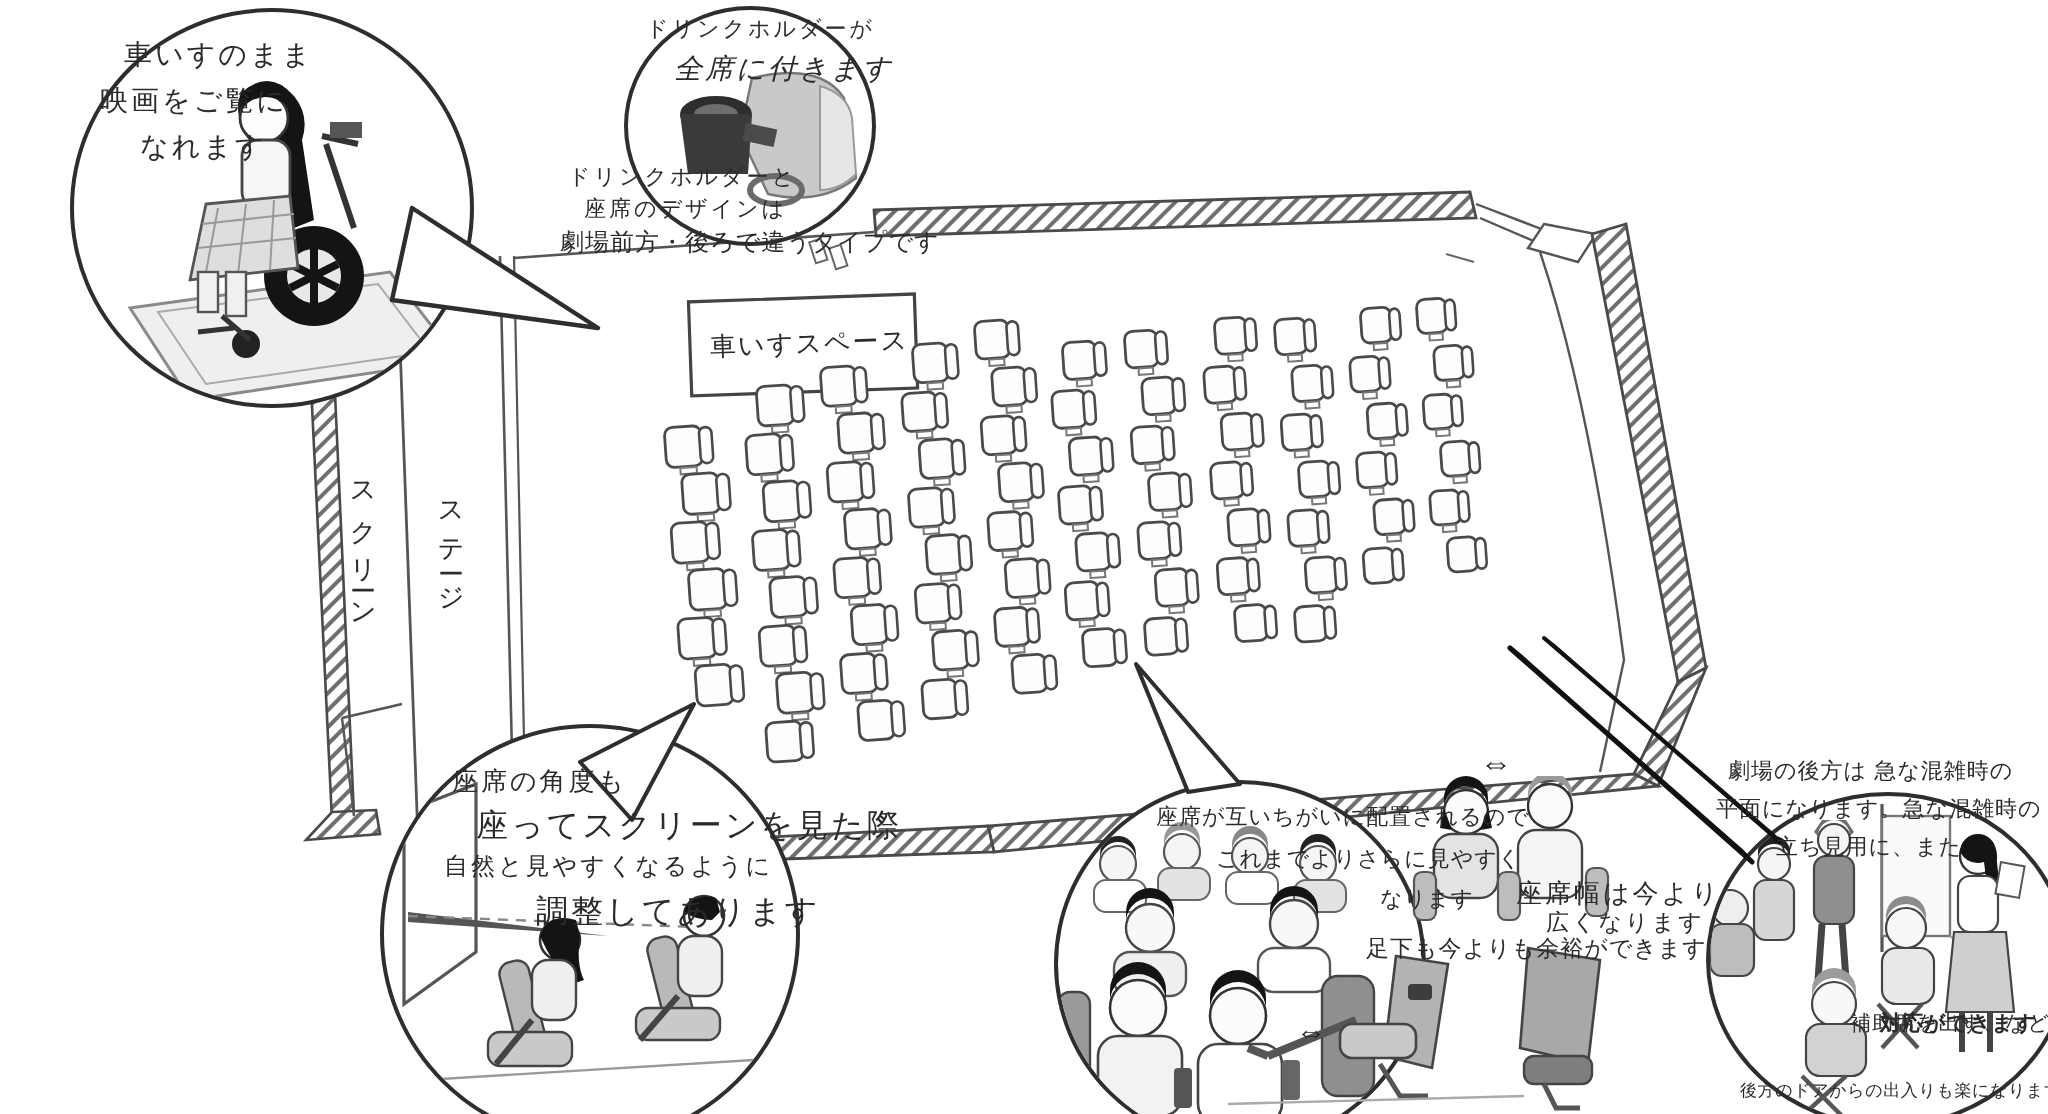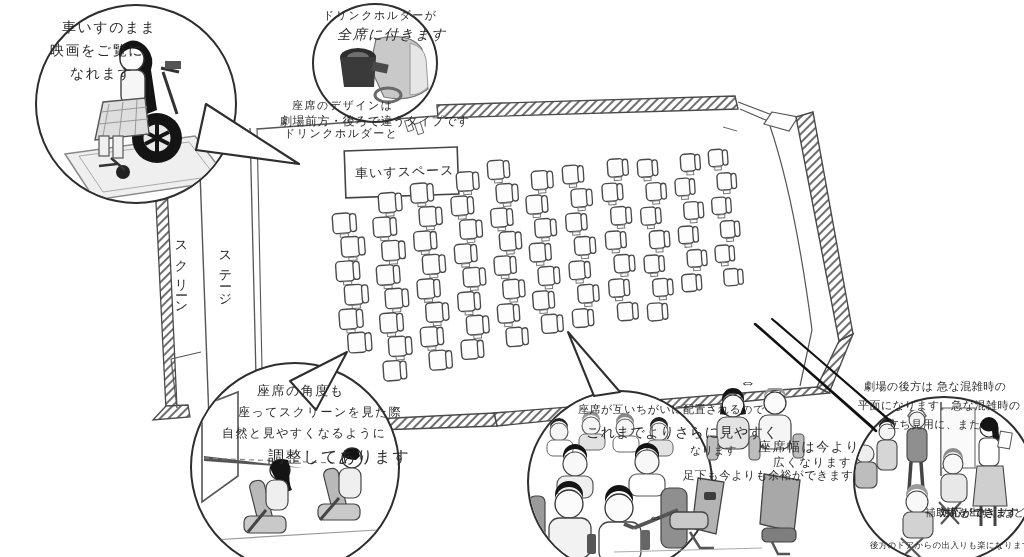--- a/index.html
+++ b/index.html
@@ -366,21 +366,21 @@
       <ellipse cx="44" cy="52" rx="18" ry="9" fill="#2d2d2d"></ellipse>
       <ellipse cx="44" cy="52" rx="11" ry="5" fill="#6e6e6e"></ellipse>
       <path d="M26,52 L30,82 L60,82 L62,52 Z" fill="#3a3a3a"></path>
       <rect x="58" y="58" width="16" height="9" fill="#4a4a4a" transform="rotate(12 66 62)"></rect>
 
       <ellipse cx="74" cy="90" rx="13" ry="7" fill="none" stroke="#6a6a6a" stroke-width="3"></ellipse>
     </svg>
   </div>
   <div class="txt" style="left:323px;top:10px;font-size:11px;">ドリンクホルダーが</div>
   <div class="txt" style="left:337px;top:27px;font-size:14px;font-style:italic;">全席に付きます</div>
-  <div class="txt" style="left:284px;top:84px;font-size:11px;margin-top:44px;">ドリンクホルダーと</div>
+  <div class="txt" style="left:284px;top:84px;font-size:11px;">ドリンクホルダーと</div>
   <div class="txt" style="left:292px;top:100px;font-size:11px;text-align:center;">座席のデザインは</div>
   <div class="txt" style="left:280px;top:115px;font-size:12px;letter-spacing:0.5px;">劇場前方・後ろで違うタイプです</div>
 
   <div class="bubble" style="left:190px;top:362px;width:206px;height:206px;z-index:10;">
     <svg width="206" height="206" viewBox="0 0 206 206">
 
       <polygon points="10,42 46,28 46,112 10,138" fill="#fff" stroke="#555" stroke-width="1.6"></polygon>
 
       <polygon points="12,92 112,104 12,97" fill="#555"></polygon>
       <line x1="12" y1="94" x2="168" y2="100" stroke="#888" stroke-width="1.2" stroke-dasharray="5 4"></line>
@@ -398,22 +398,22 @@
         <rect x="136" y="104" width="15" height="46" rx="6" fill="#b9b9b9" stroke="#444" stroke-width="1.2" transform="rotate(-14 144 128)"></rect>
         <rect x="126" y="140" width="42" height="16" rx="6" fill="#c9c9c9" stroke="#444" stroke-width="1.2"></rect>
         <circle cx="160" cy="94" r="10" fill="#fdfdfd" stroke="#333" stroke-width="1.3"></circle>
         <path d="M150,92 q4,-10 16,-7 l2,7 -4,4 q-8,0 -14,-4 Z" fill="#141414"></path>
         <rect x="147" y="104" width="22" height="30" rx="8" fill="#efefef" stroke="#444" stroke-width="1.2"></rect>
         <line x1="147" y1="134" x2="128" y2="156" stroke="#444" stroke-width="3"></line>
       </g>
       <line x1="20" y1="176" x2="185" y2="166" stroke="#999" stroke-width="1.2"></line>
     </svg>
   </div>
-  <div class="txt" style="left:226px;top:384px;font-size:13px;padding-left:31px;">座席の角度も</div>
-  <div class="txt" style="left:238px;top:406px;font-size:12px;">座ってスクリーンを見た際</div>
+  <div class="txt" style="left:226px;top:384px;font-size:13px;">座席の角度も</div>
+  <div class="txt" style="left:238px;top:406px;font-size:16px;">座ってスクリーンを見た際</div>
   <div class="txt" style="left:222px;top:427px;font-size:12px;">自然と見やすくなるように</div>
   <div class="txt" style="left:268px;top:449px;font-size:16px;">調整してあります</div>
 
   <div class="bubble" style="left:527px;top:390px;width:182px;height:180px;z-index:10;">
     <svg width="182" height="180" viewBox="0 0 182 180">
 
       <g>
         <circle cx="30" cy="40" r="9" fill="#f5f5f5" stroke="#555" stroke-width="1.1"></circle>
           <path d="M21,38 a9,9 0 0 1 18,0 l0,-3 a9,9 0 0 0 -18,0 Z" fill="#222"></path>
         <circle cx="62" cy="34" r="9" fill="#f5f5f5" stroke="#555" stroke-width="1.1"></circle>
@@ -446,21 +446,21 @@
         <rect x="70" y="130" width="42" height="40" rx="10" fill="#fff" stroke="#444" stroke-width="1.3"></rect>
 
         <rect x="132" y="96" width="26" height="60" rx="8" fill="#8f8f8f" stroke="#444" stroke-width="1.2"></rect>
         <rect x="0" y="104" width="16" height="56" rx="6" fill="#9a9a9a" stroke="#444" stroke-width="1.2"></rect>
         <rect x="58" y="142" width="9" height="20" rx="2" fill="#555"></rect>
         <rect x="112" y="138" width="9" height="20" rx="2" fill="#666"></rect>
       </g>
     </svg>
   </div>
   <div class="txt" style="left:578px;top:404px;font-size:11px;letter-spacing:0.5px;">座席が互いちがいに配置されるので</div>
-  <div class="txt" style="left:586px;top:425px;font-size:14px;letter-spacing:0.5px;">これまでよりさらに見やすく</div>
+  <div class="txt" style="left:608px;top:425px;font-size:11px;letter-spacing:0.5px;">これまでよりさらに見やすく</div>
   <div class="txt" style="left:690px;top:445px;font-size:11px;letter-spacing:0.5px;">なります</div>
 
   <svg class="layer" style="left:705px;top:388px;z-index:20;" width="112" height="78" viewBox="0 0 112 78">
     <circle cx="28" cy="18" r="11" fill="#fbfbfb" stroke="#333" stroke-width="1.2"></circle>
     <path d="M17,16 a11,11 0 0 1 22,0 l0,-5 a11,11 0 0 0 -22,0 Z M17,16 l-2,10 6,1 Z M39,16 l2,10 -6,1 Z" fill="#141414"></path>
     <circle cx="70" cy="15" r="11" fill="#fbfbfb" stroke="#333" stroke-width="1.2"></circle>
     <path d="M59,13 a11,11 0 0 1 22,0 l0,-4 a11,11 0 0 0 -22,0 Z" fill="#9a9a9a"></path>
     <rect x="12" y="29" width="32" height="32" rx="9" fill="#e3e3e3" stroke="#444" stroke-width="1.2"></rect>
     <rect x="54" y="27" width="32" height="34" rx="9" fill="#f5f5f5" stroke="#444" stroke-width="1.2"></rect>
     <rect x="2" y="48" width="11" height="24" rx="4" fill="#bdbdbd" stroke="#555" stroke-width="1.1"></rect>

